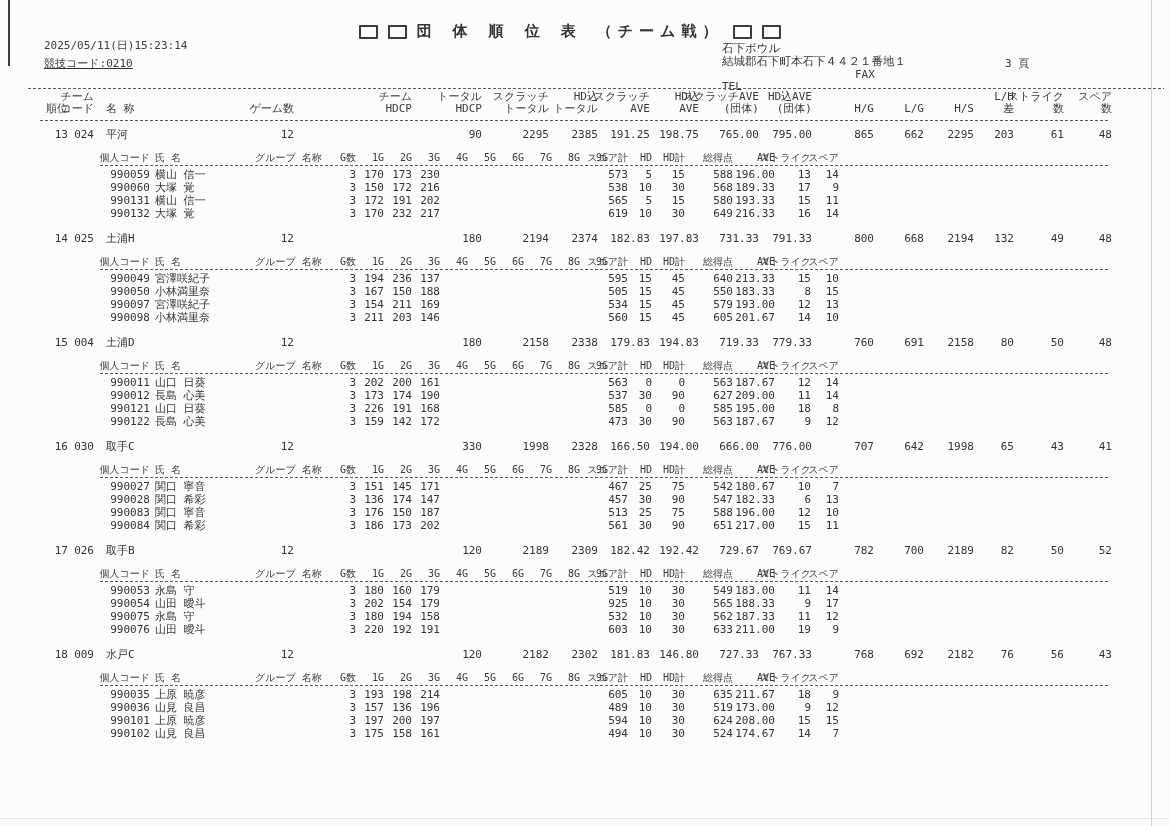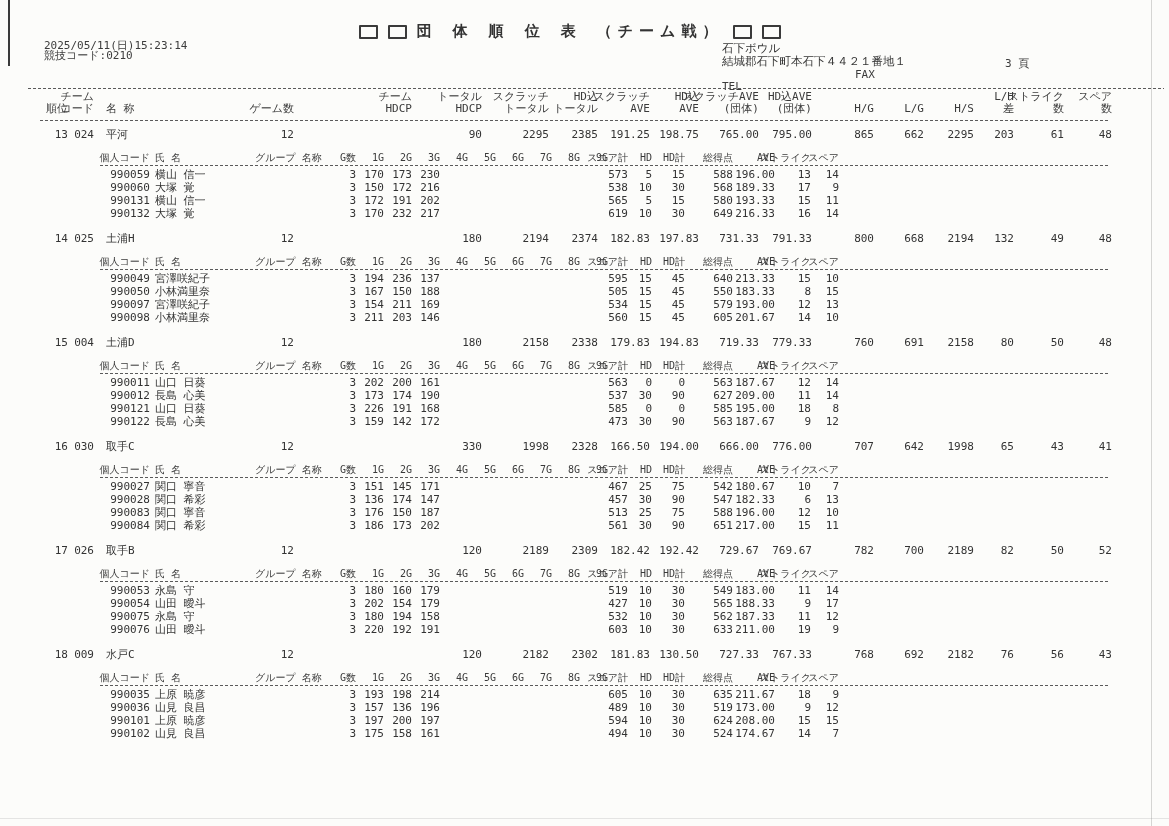--- a/index.html
+++ b/index.html
@@ -23,21 +23,21 @@
     display:flex;align-items:center;justify-content:center;gap:10px;
     font-size:15px;font-weight:bold;color:#333;
   }
   .center-title .ttl{letter-spacing:6px;white-space:pre;}
   .sq{display:inline-block;width:15px;height:10px;border:2px solid #3a3a3a;border-radius:1px;}
   .timestamp{position:absolute;left:44px;top:38px;font-size:11px;color:#3c3c3c;white-space:pre;}
   .venue{position:absolute;left:722px;top:42px;font-size:11.5px;line-height:13px;color:#333;white-space:pre;}
   .telfax{position:absolute;left:722px;top:68px;font-size:11px;color:#3c3c3c;display:flex;}
   .telfax .tel{width:133px;margin-top:12px;}
   .pageno{position:absolute;left:1005px;top:56px;font-size:11px;color:#3c3c3c;white-space:pre;}
-  .comp-line{position:absolute;left:44px;top:48px;display:flex;align-items:flex-end;}
+  .comp-line{position:absolute;left:44px;top:56px;display:flex;align-items:flex-end;text-decoration:underline;}
   .comp-code{font-size:11px;color:#3c3c3c;margin-right:10px;padding-bottom:1px;white-space:pre;}
   .comp-title{font-size:15.5px;font-weight:bold;letter-spacing:1px;color:#2b2b2b;white-space:pre;}
 
   
   .dash{height:1px;background:repeating-linear-gradient(90deg,#5a5a5a 0 3px,transparent 3px 5px);}
   .sep-top{position:absolute;left:28px;top:88px;width:1136px;}
   .sep-cols{position:absolute;left:40px;top:120px;width:1068px;}
 
   
   .trow{display:flex;padding-left:40px;font-size:11px;line-height:13px;white-space:pre;}
@@ -761,21 +761,21 @@
     <div class="cell cw-pgnum">3</div>
     <div class="cell cw-g cw-g1">202</div>
     <div class="cell cw-g">154</div>
     <div class="cell cw-g">179</div>
     <div class="cell cw-g"></div>
     <div class="cell cw-g"></div>
     <div class="cell cw-g"></div>
     <div class="cell cw-g"></div>
     <div class="cell cw-g"></div>
     <div class="cell cw-g"></div>
-    <div class="cell cw-score">427</div>
+    <div class="cell cw-score">925</div>
     <div class="cell cw-phd">10</div>
     <div class="cell cw-phdt">30</div>
     <div class="cell cw-ptot">565</div>
     <div class="cell cw-pave">188.33</div>
     <div class="cell cw-pstr">9</div>
     <div class="cell cw-psp">17</div>
   </div>
 
   <div class="trow player-row">
     <div class="cell cw-pcode">990075</div>
@@ -829,21 +829,21 @@
     <div class="trow team-row">
       <div class="cell cw-rank">18</div>
       <div class="cell cw-code">009</div>
       <div class="cell lft cw-tname">水戸C</div>
       <div class="cell cw-games">12</div>
       <div class="cell cw-thdcp"></div>
       <div class="cell cw-tohdcp">120</div>
       <div class="cell cw-sct">2182</div>
       <div class="cell cw-hdt">2302</div>
       <div class="cell cw-sav">181.83</div>
-      <div class="cell cw-hav">130.50</div>
+      <div class="cell cw-hav">146.80</div>
       <div class="cell cw-savt">727.33</div>
       <div class="cell cw-havt">767.33</div>
       <div class="cell cw-hg">768</div>
       <div class="cell cw-lg">692</div>
       <div class="cell cw-hs">2182</div>
       <div class="cell cw-lh">76</div>
       <div class="cell cw-str">56</div>
       <div class="cell cw-sp">43</div>
     </div>
     <div class="trow sub-head">

